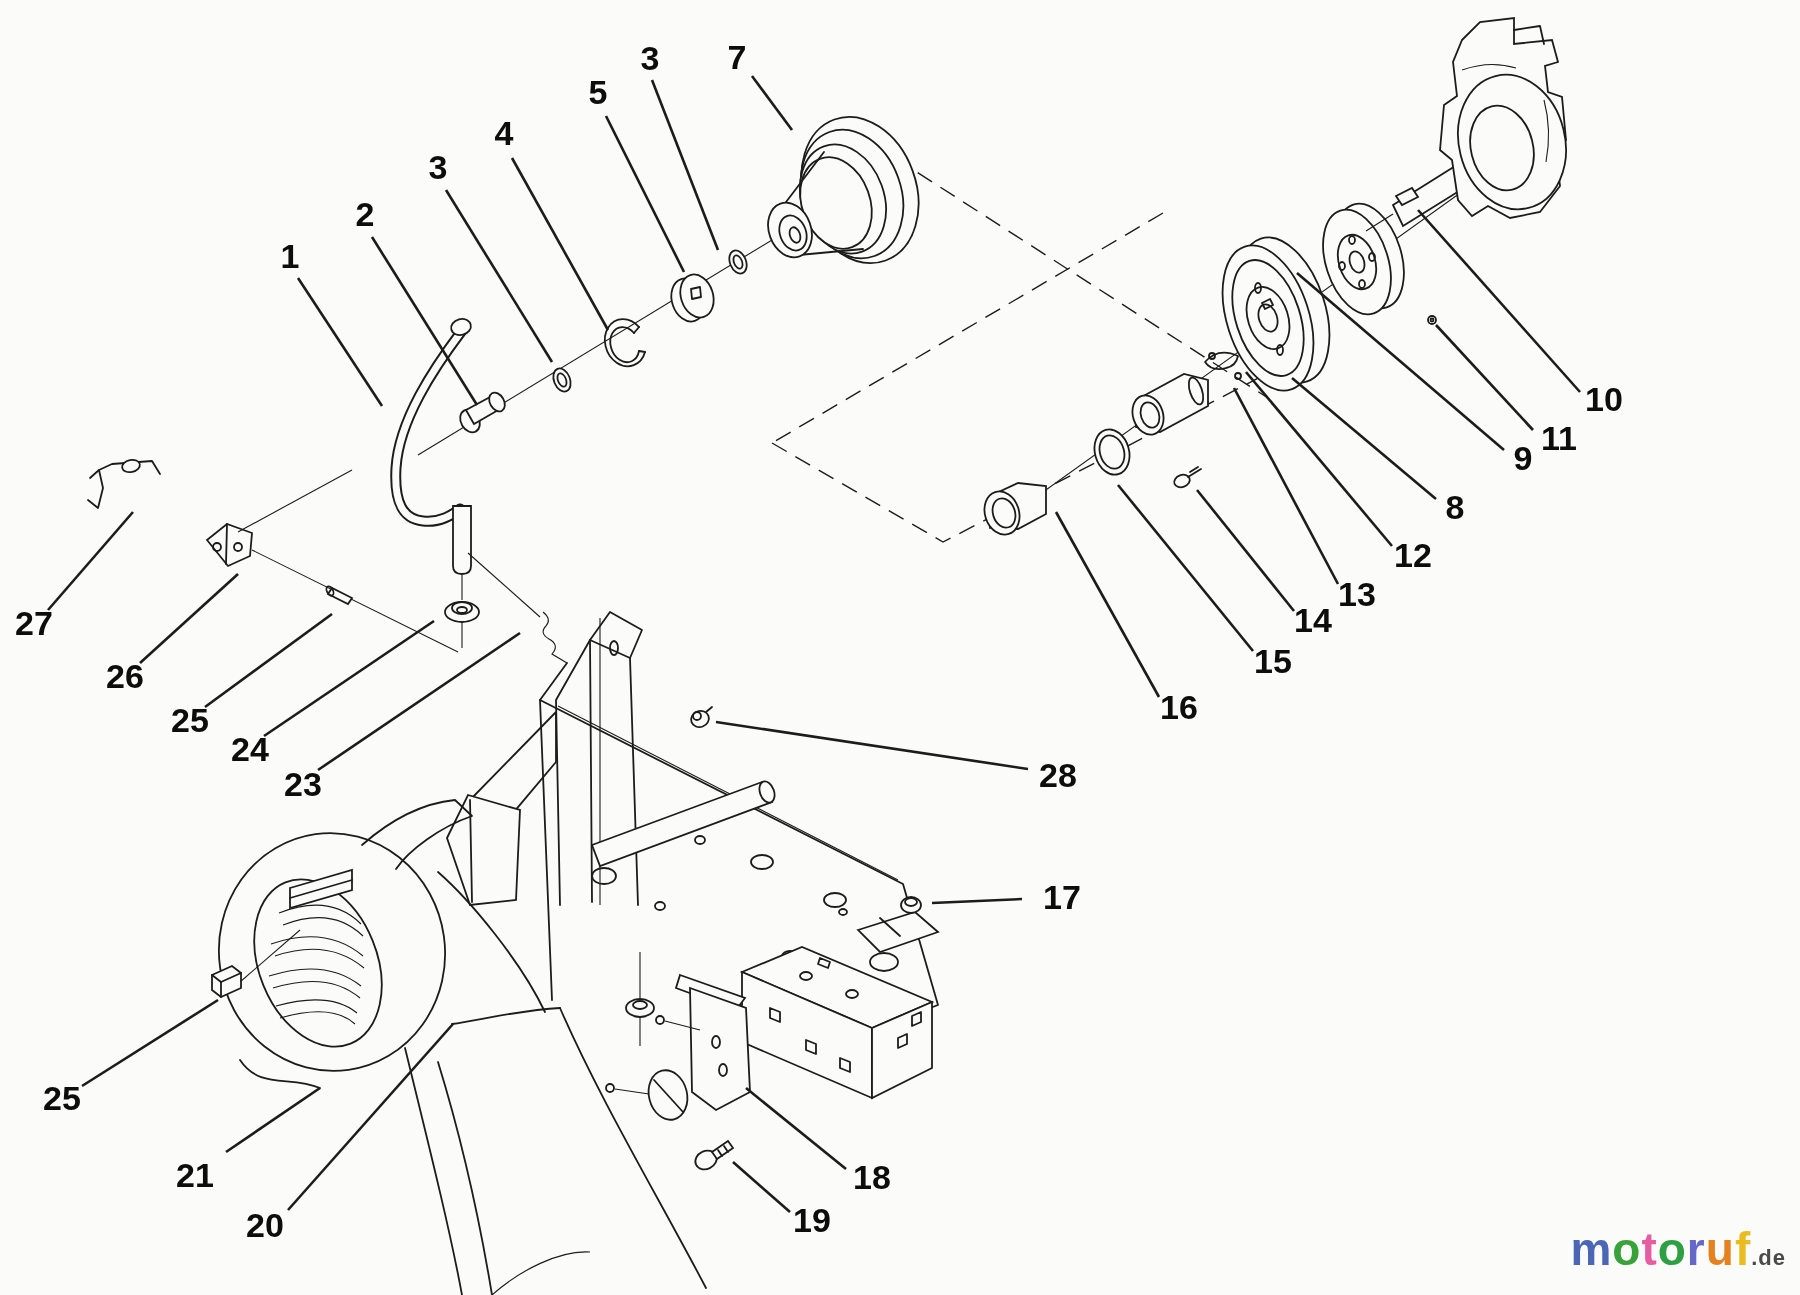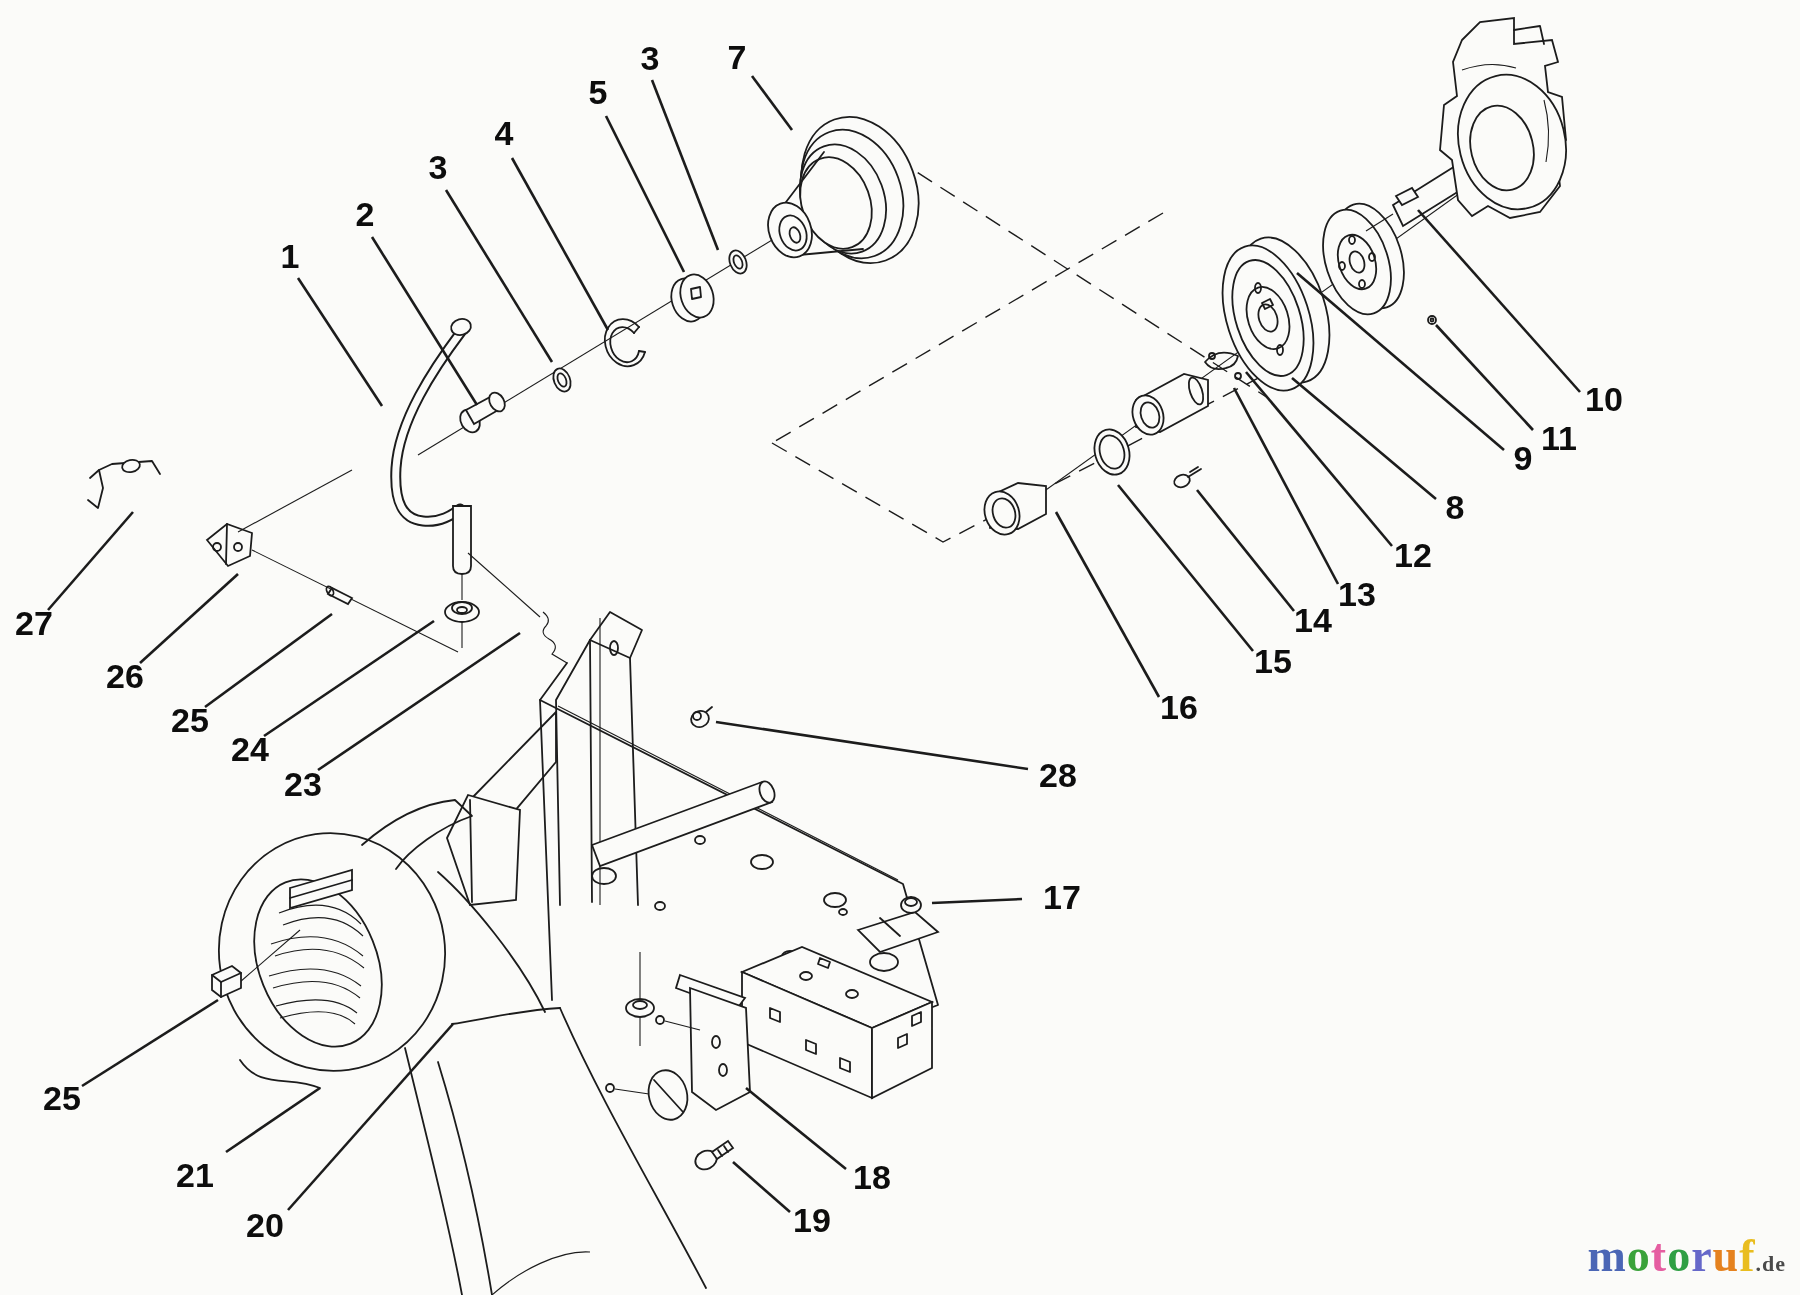--- a/index.html
+++ b/index.html
@@ -14,22 +14,22 @@
   svg{position:absolute;left:0;top:0;}
   .part{stroke:var(--ink);stroke-width:1.8;fill:none;stroke-linecap:round;stroke-linejoin:round;}
   .part-fill{stroke:var(--ink);stroke-width:1.8;fill:var(--paper);}
   .thin{stroke:var(--ink);stroke-width:1.1;fill:none;}
   .conduit-out{stroke:var(--ink);stroke-width:11;fill:none;stroke-linecap:round;}
   .conduit-in{stroke:var(--paper);stroke-width:7;fill:none;stroke-linecap:round;}
   .dash{stroke:var(--ink);stroke-width:1.4;fill:none;stroke-dasharray:17 10;}
   .leader{stroke:var(--ink);stroke-width:2.6;}
   .callout-text{font-family:"Liberation Sans",sans-serif;font-weight:bold;font-size:34px;fill:#0d0d0d;}
   .watermark{
-    position:absolute;right:14px;bottom:16px;
-    font-family:Liberation Serif, serif;font-weight:bold;font-size:46px;line-height:1;
+    position:absolute;right:14px;bottom:23px;
+    font-family:Liberation Sans, sans-serif;font-weight:bold;font-size:46px;line-height:1;
     letter-spacing:1px;user-select:none;
   }
   .watermark .suffix{font-size:22px;font-weight:bold;}
 </style>
 </head>
 <body>
 
 <div class="stage">
   <svg id="diagram-svg" width="1800" height="1295" viewBox="0 0 1800 1295">
 

